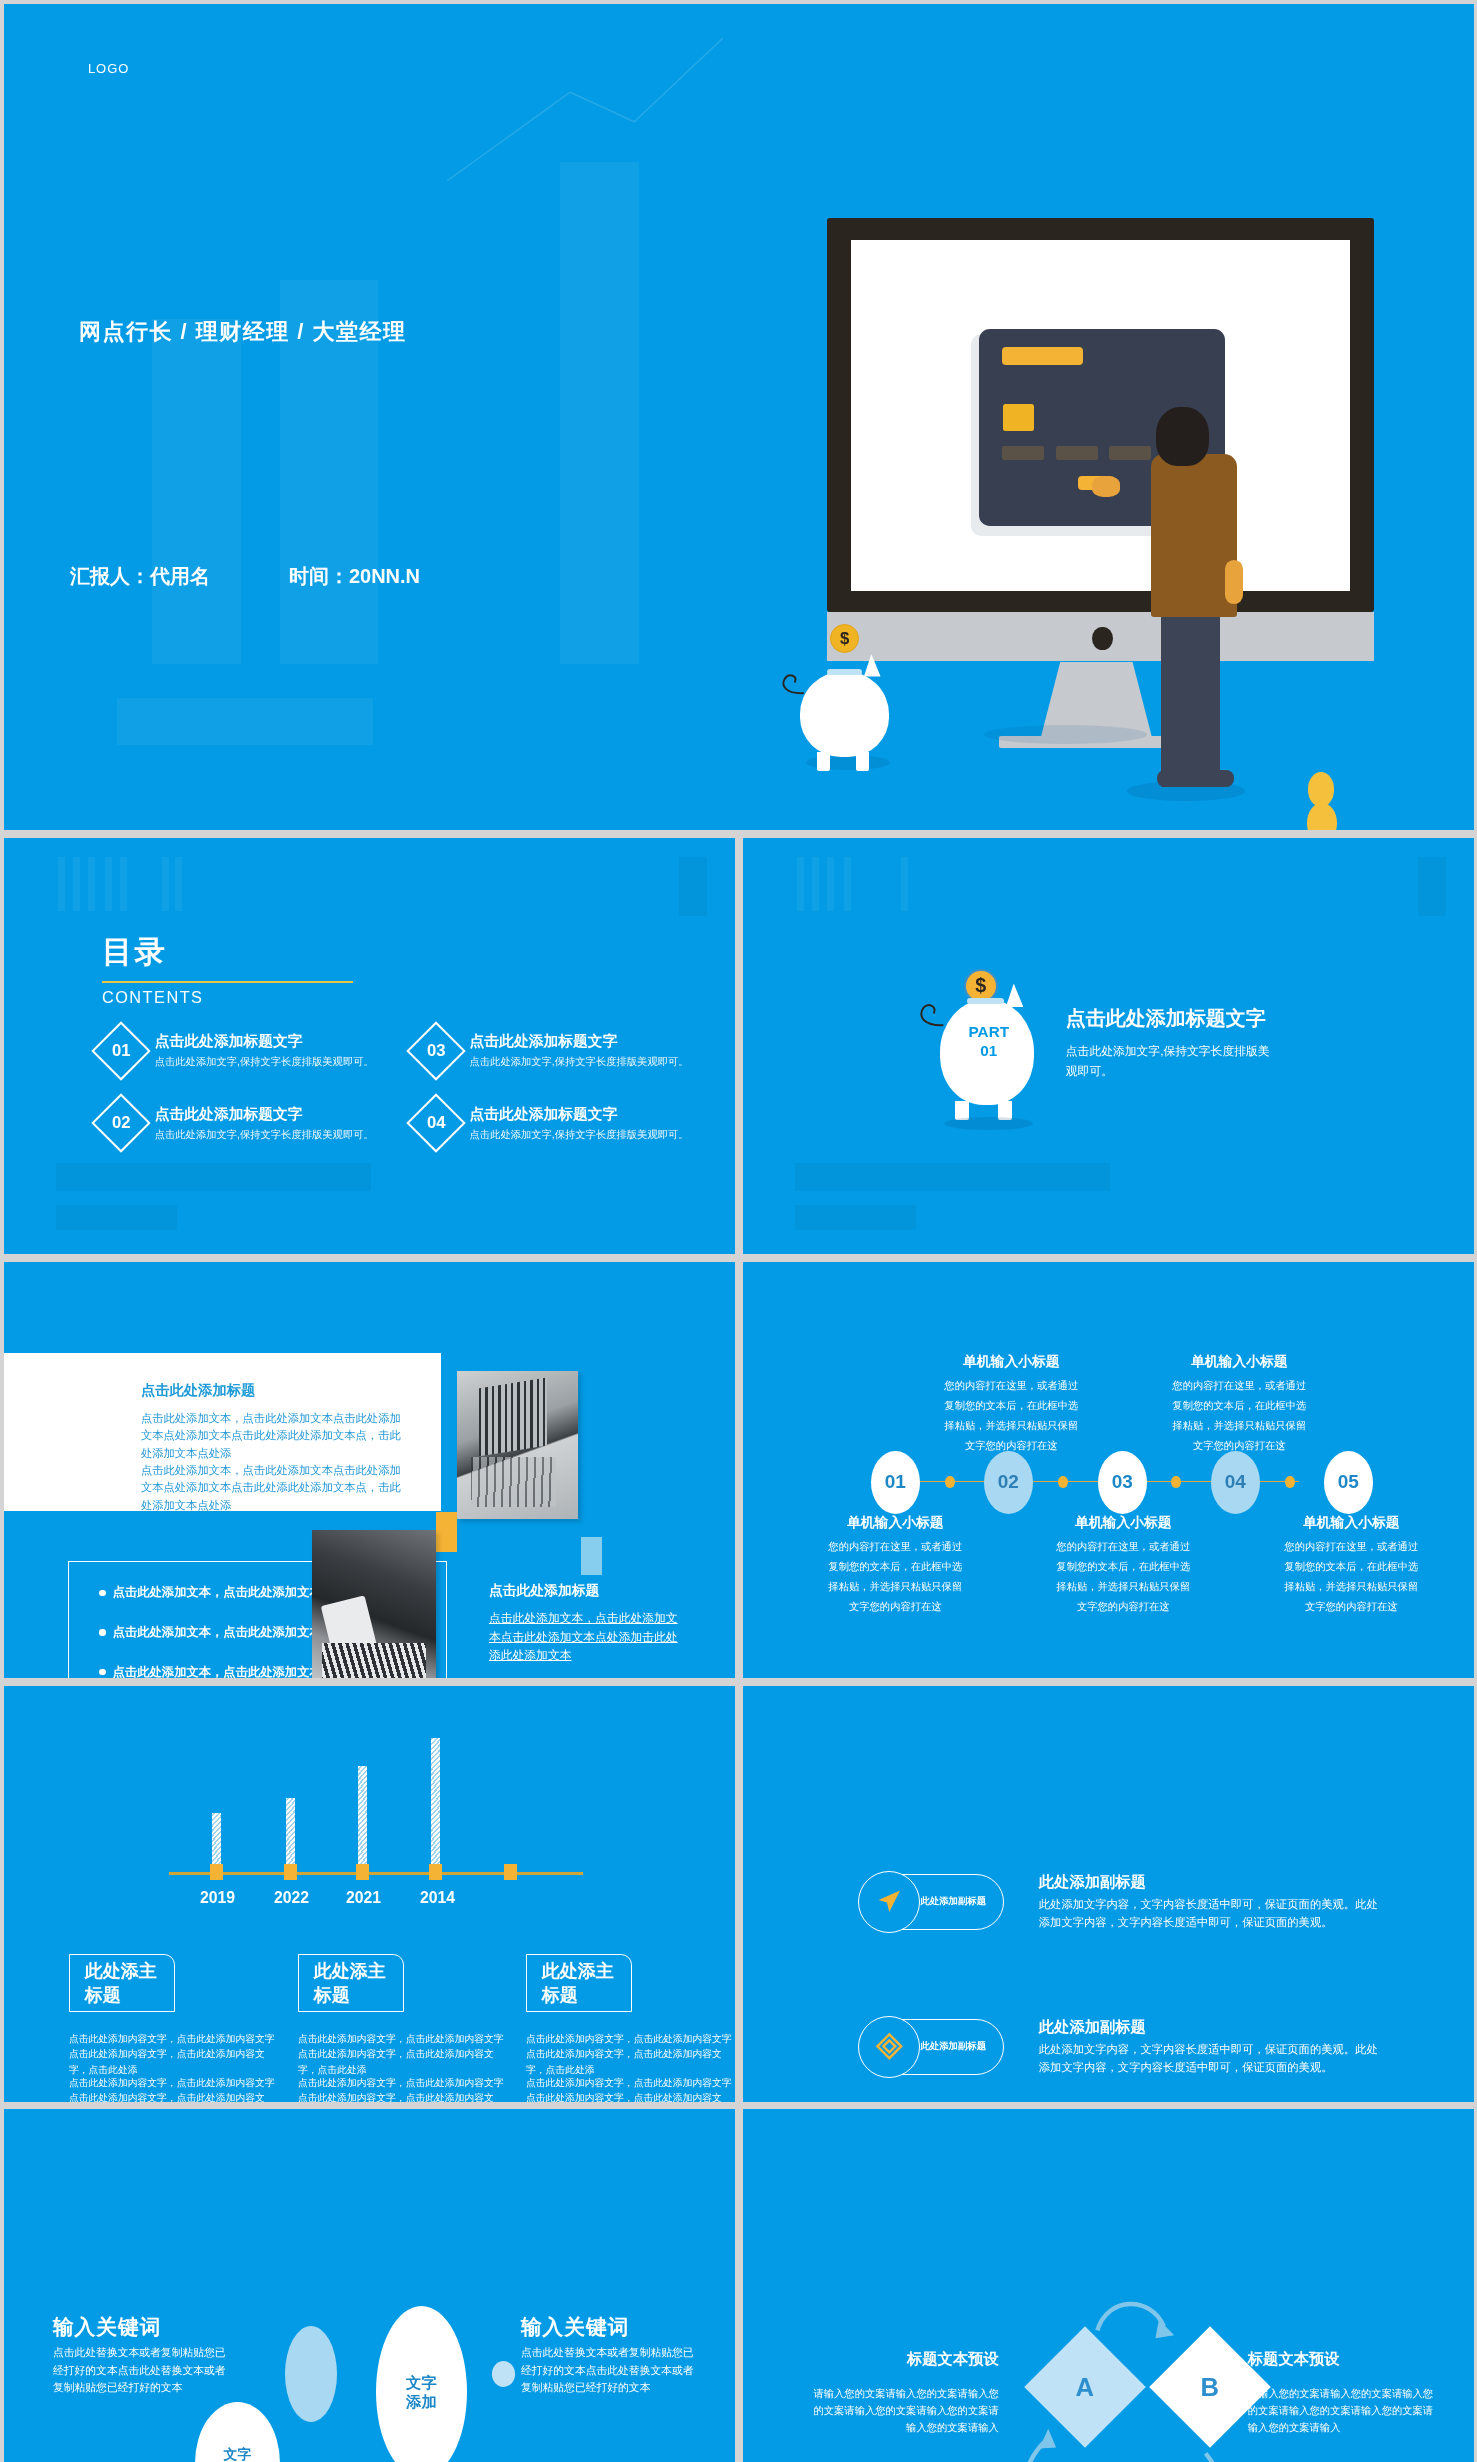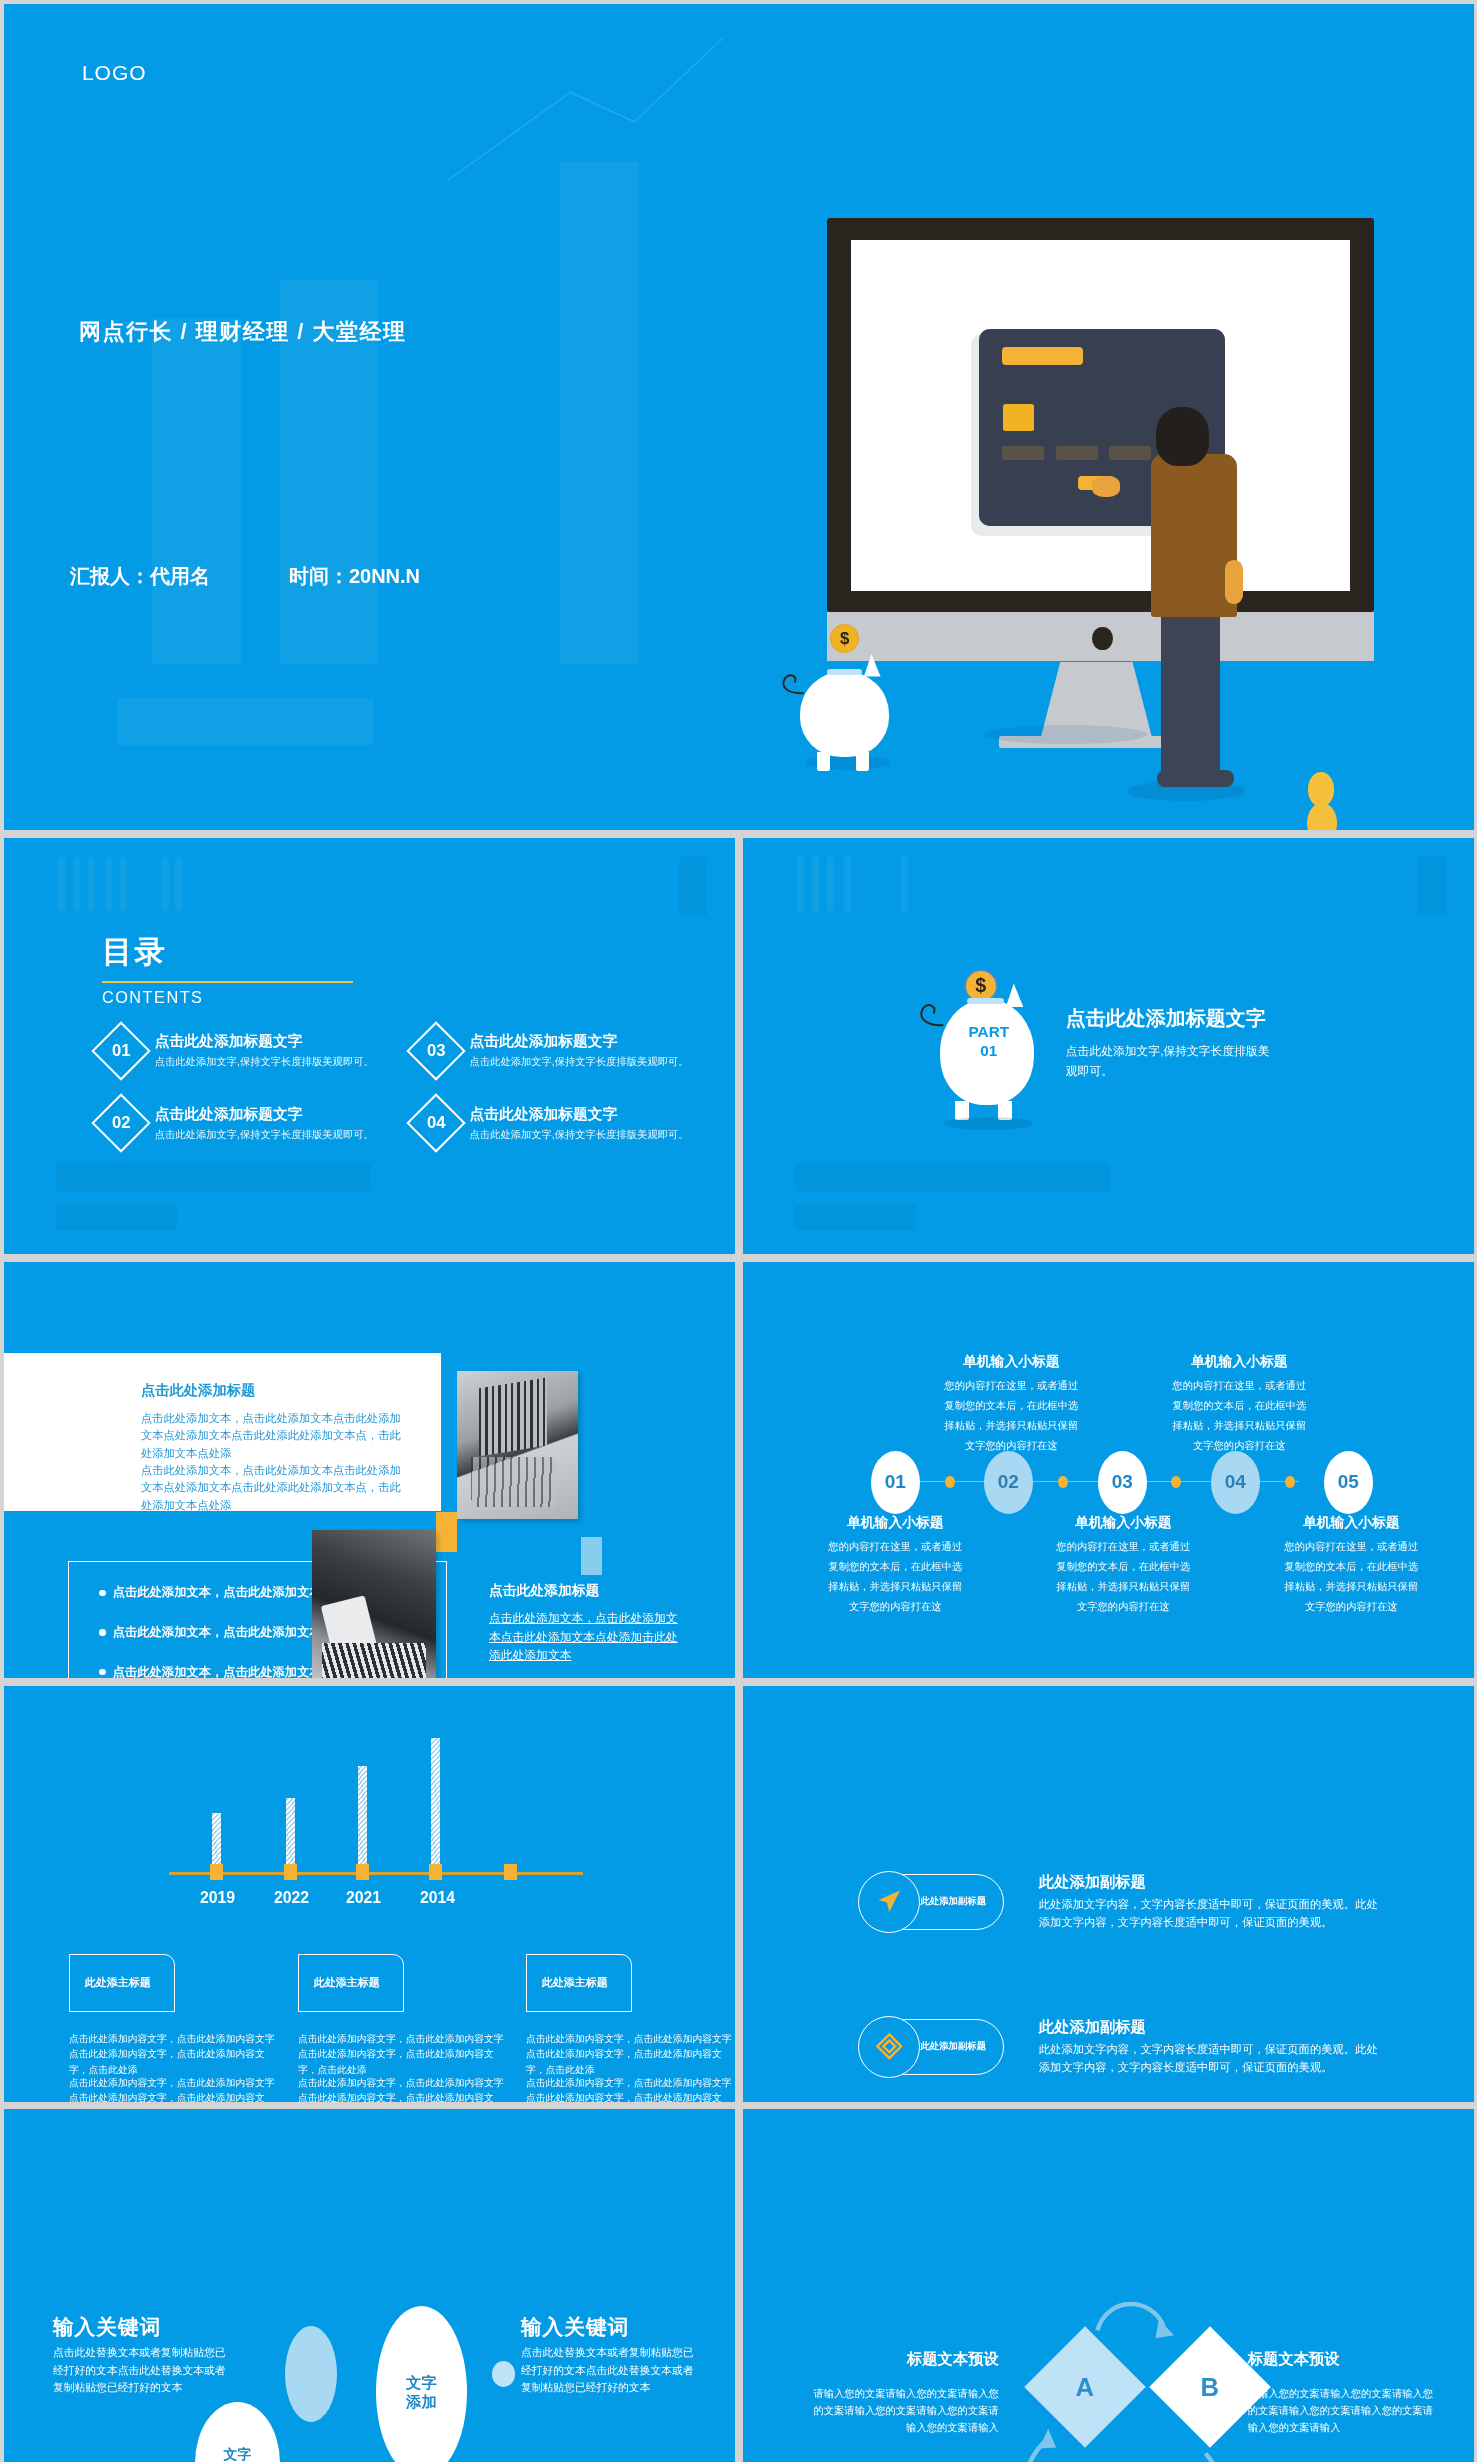--- a/index.html
+++ b/index.html
@@ -24,22 +24,22 @@
     overflow:hidden;
   }
   .slide.cover { grid-column:1 / span 2; }
 
   
   .wm { position:absolute; background:rgba(255,255,255,.055); pointer-events:none; }
   .wm.dark { background:rgba(0,0,0,.035); }
 
   
   .logo {
-    position:absolute; left:78px; top:57px;
-    font-size:21px; color:#fff; letter-spacing:1px;
+    position:absolute; left:84px; top:57px;
+    font-size:13px; color:#fff; letter-spacing:1px;
   }
   .cover-title {
     position:absolute; left:73px; top:180px;
     font-size:90px; font-weight:bold; color:#fff;
     letter-spacing:5.9px; line-height:1.05;
   }
   .cover-sub {
     position:absolute; left:75px; top:313px;
     font-size:22px; font-weight:bold; color:#fff; letter-spacing:1.5px;
   }
@@ -149,21 +149,21 @@
   .pi-t { font-size:15.3px; font-weight:bold; color:#fff; margin-bottom:3.9px; }
   .pi-p { font-size:11.3px; color:#fff; line-height:1.55; width:340px; }
 
   
   .bc-axis { position:absolute; height:3px; background:#d1a437; }
   .bc-bar { position:absolute; background:repeating-linear-gradient(-48deg,#9fd4ef 0 1.5px,#ffffff 1.5px 3.4px); }
   .bc-tick { position:absolute; background:#f5b335; }
   .bc-year { position:absolute; font-size:15.8px; font-weight:bold; color:#fff; }
   .card-box { position:absolute; border:1.5px solid #fff; border-radius:0 10.8px 0 0;
               display:flex; align-items:center; padding-left:14.8px;
-              color:#fff; font-size:11px; font-weight:bold;text-align:right; }
+              color:#fff; font-size:18px; font-weight:bold; }
   .card-p { position:absolute; font-size:9.8px; color:#fff; line-height:1.62; width:207px; }
 
   
   .bub { position:absolute; border-radius:50%; display:flex; align-items:center;
          justify-content:center; text-align:center; font-weight:bold; line-height:1.25; }
   .kw-t { position:absolute; font-size:20.7px; font-weight:bold; color:#fff; letter-spacing:1px; }
   .kw-p { position:absolute; font-size:10.8px; color:#fff; line-height:1.6; width:182px; }
 
   
   .dm {

